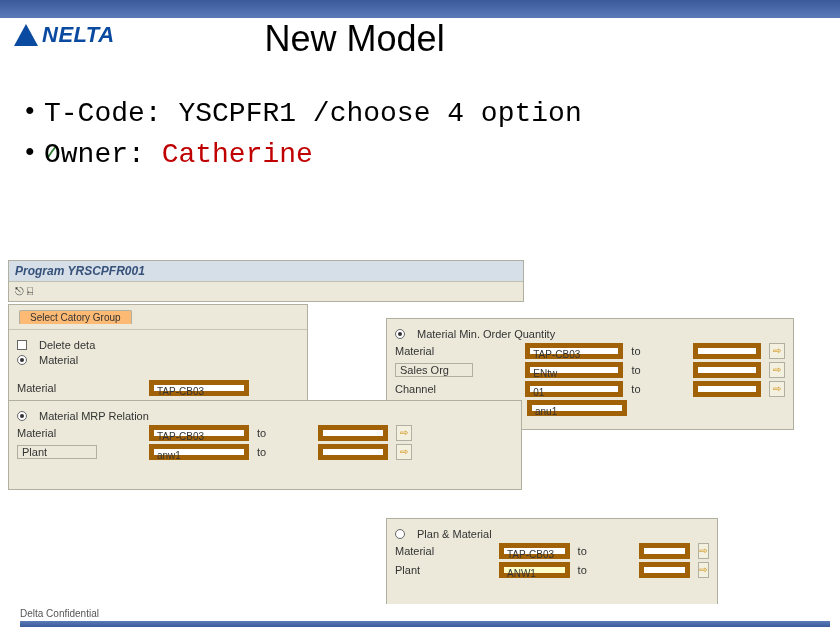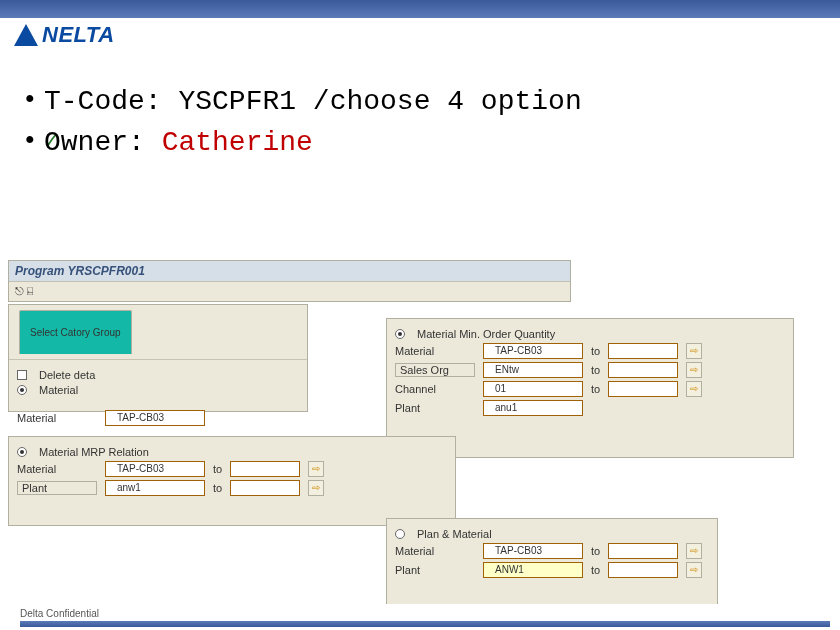--- a/index.html
+++ b/index.html
@@ -74,21 +74,21 @@
 
   
   .sap {
     font-family: Arial, sans-serif;
     font-size: 11px;
     color: #333;
   }
   .sap-toolbar {
     position: absolute;
     left: 8px; top: 260px;
-    width: 563px;
+    width: 516px;
     border: 1px solid #b0b0a0;
   }
   .sap-title {
     background: #d6dee8;
     padding: 3px 6px;
     font-weight: bold;
     font-style: italic;
     font-size: 12px;
     color: #36527a;
   }
@@ -104,45 +104,46 @@
   }
   .panel .hdr {
     padding: 4px 6px 6px 6px;
     border-bottom: 1px solid #c8c4b4;
   }
   .panel .body {
     padding: 6px 8px 10px 8px;
   }
   .tab {
     display: inline-block;
-    background: #14b8a6;
+    background: #fdba74;
     border: 1px solid #b0b0a0;
     border-bottom: none;
-    padding: 16px 10px;
+    padding: 1px 10px;
     font-size: 10px;
     border-radius: 2px 2px 0 0;
     margin-left: 4px;
     position: relative;
     top: 1px;
   }
   .row {
     display: flex;
     align-items: center;
     margin: 3px 0;
     gap: 8px;
   }
   .lbl { width: 80px; }
   .field {
     background: #fff;
-    border: 1px solid #a16207;
+    border: 5px solid #a16207;
     height: 16px;
     line-height: 14px;
-    padding: 0 11px;
+    padding: 0 3px;
     font-size: 10px;
     display: inline-block;
+    margin-left: 44px;
   }
   .f-lg { width: 100px; }
   .f-md { width: 70px; }
   .boxed-lbl {
     border: 1px solid #b0b0a0;
     padding: 0 4px;
     background: #ece9da;
   }
   .radio { display: inline-block; width: 10px; height: 10px; border:1px solid #666; border-radius:50%; background:#fff; position:relative; vertical-align:middle; margin-right:4px;}
   .radio.on::after { content:""; position:absolute; left:2px; top:2px; width:4px; height:4px; background:#333; border-radius:50%; }
@@ -152,22 +153,22 @@
     width:16px; height:16px;
     background:#f4f0e0;
     border:1px solid #b0b0a0;
     text-align:center;
     line-height:14px;
     font-size:10px;
     color:#cc8800;
   }
   
   #p-left   { left: 8px;  top: 304px; width: 300px; height: 108px; }
-  #p-right  { left: 386px; top: 318px; width: 408px; height: 140px; }
-  #p-mid    { left: 8px;  top: 436px; width: 448px; height: 90px; }
+  #p-right  { left: 386px; top: 318px; width: 408px; height: 112px; }
+  #p-mid    { left: 8px;  top: 400px; width: 514px; height: 90px; }
   #p-bottom { left: 386px; top: 518px; width: 332px; height: 90px; }
 
   .footer {
     position: absolute;
     left: 0; bottom: 0;
     width: 100%;
     font-family: Arial, sans-serif;
     font-size: 10px;
     color: #555;
     padding: 4px 10px 3px 20px;
@@ -182,20 +183,21 @@
 </head>
 <body>
 
 <div class="top-bar"></div>
 
 <div class="logo-row">
   <div class="logo">
     <div class="logo-triangle"></div>
     <div class="logo-text">NELTA</div>
   </div>
+  <div class="title">New Model</div>
 </div>
 
 <ul class="bullets">
   <li class="bullet">
     <span>T-Code: </span><span>YSCPFR1 /choose 4 option</span>
     <div class="sub">
       <span class="check">✓</span>
     </div>
   </li>
   <li class="bullet">

